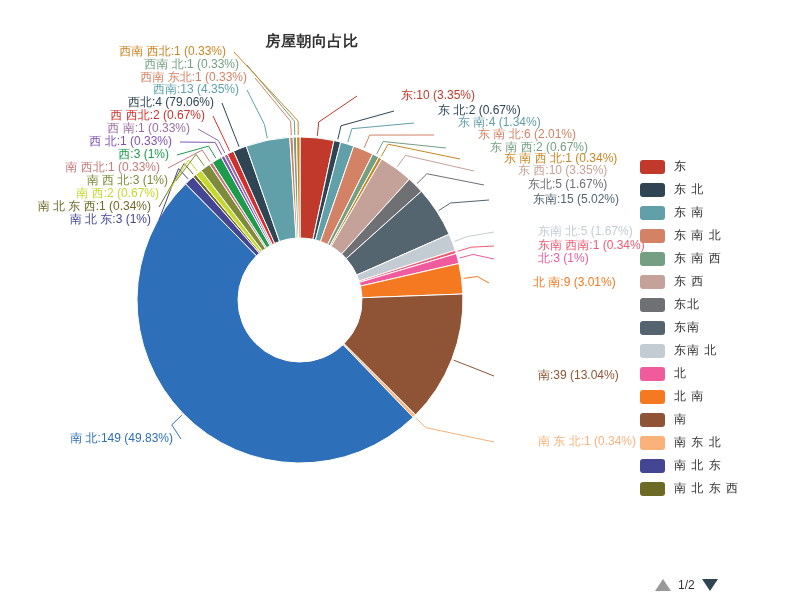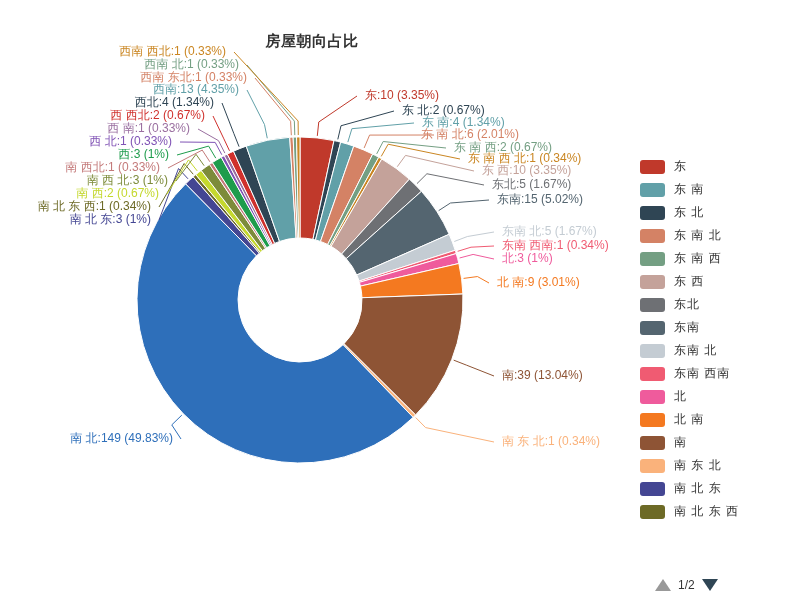--- a/index.html
+++ b/index.html
@@ -30,21 +30,21 @@
   }
   #donut-svg { position: absolute; left: 0; top: 0; }
 
   
   .lbl {
     position: absolute;
     font-size: 12px;
     white-space: nowrap;
     line-height: 13px;
   }
-  .lbl.right { text-align: left; }
+  .lbl.right { text-align: left; margin-left: 36px; }
   .lbl.left  { text-align: right; }
 
   
   #tooltip {
     position: absolute;
     left: 225px; top: 369px;
     background: #2c3e50e0;
     background: rgba(44, 62, 80, 0.92);
     border-radius: 5px;
     padding: 6px 11px 7px 9px;
@@ -175,21 +175,21 @@
           <polyline points="267.27891411664444,138.27699440520507 264.5025795568446,124.55504241534368 247,90" fill="none" stroke="#61a0a8" stroke-width="1"></polyline>
           <polyline points="291.3357127042153,135.22764149998912 290.60056105487604,121.24695653635183 255,78" fill="none" stroke="#d48265" stroke-width="1"></polyline>
           <polyline points="294.79989678720057,135.08196300411458 294.35867590853877,121.08891744082734 247,65" fill="none" stroke="#749f83" stroke-width="1"></polyline>
           <polyline points="298.2663770893756,135.00910767074518 298.11928181211056,121.00988044280842 234,52" fill="none" stroke="#ca8622" stroke-width="1"></polyline>
         </g>
   </svg>
   <div id="labels">
         <div class="lbl right" style="color: rgb(192, 57, 43); top: 89px; left: 365px;">东:10 (3.35%)</div>
         <div class="lbl right" style="color: rgb(47, 69, 84); top: 104px; left: 402px;">东 北:2 (0.67%)</div>
         <div class="lbl right" style="color: rgb(97, 160, 168); top: 116px; left: 422px;">东 南:4 (1.34%)</div>
-        <div class="lbl right" style="color: rgb(212, 130, 101); top: 128px; left: 421px;">东 南 北:6 (2.01%)</div>
+        <div class="lbl right" style="color: rgb(212, 130, 101); top: 128px; left: 442px;">东 南 北:6 (2.01%)</div>
         <div class="lbl right" style="color: rgb(116, 159, 131); top: 141px; left: 454px;">东 南 西:2 (0.67%)</div>
         <div class="lbl right" style="color: rgb(202, 134, 34); top: 152px; left: 468px;">东 南 西 北:1 (0.34%)</div>
         <div class="lbl right" style="color: rgb(196, 162, 154); top: 164px; left: 482px;">东 西:10 (3.35%)</div>
         <div class="lbl right" style="color: rgb(110, 112, 116); top: 178px; left: 492px;">东北:5 (1.67%)</div>
         <div class="lbl right" style="color: rgb(84, 101, 112); top: 193px; left: 497px;">东南:15 (5.02%)</div>
         <div class="lbl right" style="color: rgb(196, 204, 211); top: 225px; left: 502px;">东南 北:5 (1.67%)</div>
         <div class="lbl right" style="color: rgb(240, 91, 114); top: 239px; left: 502px;">东南 西南:1 (0.34%)</div>
         <div class="lbl right" style="color: rgb(239, 91, 156); top: 252px; left: 502px;">北:3 (1%)</div>
         <div class="lbl right" style="color: rgb(244, 121, 32); top: 276px; left: 497px;">北 南:9 (3.01%)</div>
         <div class="lbl right" style="color: rgb(142, 84, 53); top: 369px; left: 502px;">南:39 (13.04%)</div>
@@ -197,43 +197,43 @@
         <div class="lbl left" style="color: rgb(46, 111, 186); top: 432px; right: 457px;">南 北:149 (49.83%)</div>
         <div class="lbl left" style="color: rgb(68, 70, 147); top: 213px; right: 479px;">南 北 东:3 (1%)</div>
         <div class="lbl left" style="color: rgb(109, 106, 38); top: 200px; right: 479px;">南 北 东 西:1 (0.34%)</div>
         <div class="lbl left" style="color: rgb(197, 216, 46); top: 187px; right: 471px;">南 西:2 (0.67%)</div>
         <div class="lbl left" style="color: rgb(125, 139, 58); top: 174px; right: 462px; text-align: center;">南 西 北:3 (1%)</div>
         <div class="lbl left" style="color: rgb(196, 122, 122); top: 161px; right: 470px;">南 西北:1 (0.33%)</div>
         <div class="lbl left" style="color: rgb(30, 156, 76); top: 148px; right: 461px;">西:3 (1%)</div>
         <div class="lbl left" style="color: rgb(128, 83, 181); top: 135px; right: 458px;">西 北:1 (0.33%)</div>
         <div class="lbl left" style="color: rgb(154, 111, 160); top: 122px; right: 440px;">西 南:1 (0.33%)</div>
         <div class="lbl left" style="color: rgb(208, 49, 45); top: 109px; right: 425px; margin-left: 44px;">西 西北:2 (0.67%)</div>
-        <div class="lbl left" style="color: rgb(47, 69, 84); top: 96px; right: 416px;">西北:4 (1.34%)</div>
+        <div class="lbl left" style="color: rgb(47, 69, 84); top: 96px; right: 416px;">西北:4 (79.06%)</div>
         <div class="lbl left" style="color: rgb(97, 160, 168); top: 83px; right: 391px;">西南:13 (4.35%)</div>
         <div class="lbl left" style="color: rgb(212, 130, 101); top: 71px; right: 383px;">西南 东北:1 (0.33%)</div>
         <div class="lbl left" style="color: rgb(116, 159, 131); top: 58px; right: 391px;">西南 北:1 (0.33%)</div>
         <div class="lbl left" style="color: rgb(202, 134, 34); top: 45px; right: 404px;">西南 西北:1 (0.33%)</div>
       </div>
 </div>
 
 
 <div id="legend">
       <div class="legend-item">
         <span class="legend-swatch" style="background: rgb(192, 57, 43);"></span>
         <span class="legend-label">东</span>
       </div>
       <div class="legend-item">
+        <span class="legend-swatch" style="background: rgb(47, 69, 84);"></span>
+        <span class="legend-label">东 北</span>
+      </div>
+      <div class="legend-item">
         <span class="legend-swatch" style="background: rgb(97, 160, 168);"></span>
         <span class="legend-label">东 南</span>
       </div>
       <div class="legend-item">
-        <span class="legend-swatch" style="background: rgb(47, 69, 84);"></span>
-        <span class="legend-label">东 北</span>
-      </div>
-      <div class="legend-item">
         <span class="legend-swatch" style="background: rgb(212, 130, 101);"></span>
         <span class="legend-label">东 南 北</span>
       </div>
       <div class="legend-item">
         <span class="legend-swatch" style="background: rgb(116, 159, 131);"></span>
         <span class="legend-label">东 南 西</span>
       </div>
       <div class="legend-item">
         <span class="legend-swatch" style="background: rgb(196, 162, 154);"></span>
         <span class="legend-label">东 西</span>
@@ -242,24 +242,20 @@
         <span class="legend-swatch" style="background: rgb(110, 112, 116);"></span>
         <span class="legend-label">东北</span>
       </div>
       <div class="legend-item">
         <span class="legend-swatch" style="background: rgb(84, 101, 112);"></span>
         <span class="legend-label">东南</span>
       </div>
       <div class="legend-item">
         <span class="legend-swatch" style="background: rgb(196, 204, 211);"></span>
         <span class="legend-label">东南 北</span>
-      </div>
-      <div class="legend-item">
-        <span class="legend-swatch" style="background: rgb(240, 91, 114);"></span>
-        <span class="legend-label">东南 西南</span>
       </div>
       <div class="legend-item">
         <span class="legend-swatch" style="background: rgb(239, 91, 156);"></span>
         <span class="legend-label">北</span>
       </div>
       <div class="legend-item">
         <span class="legend-swatch" style="background: rgb(244, 121, 32);"></span>
         <span class="legend-label">北 南</span>
       </div>
       <div class="legend-item">

